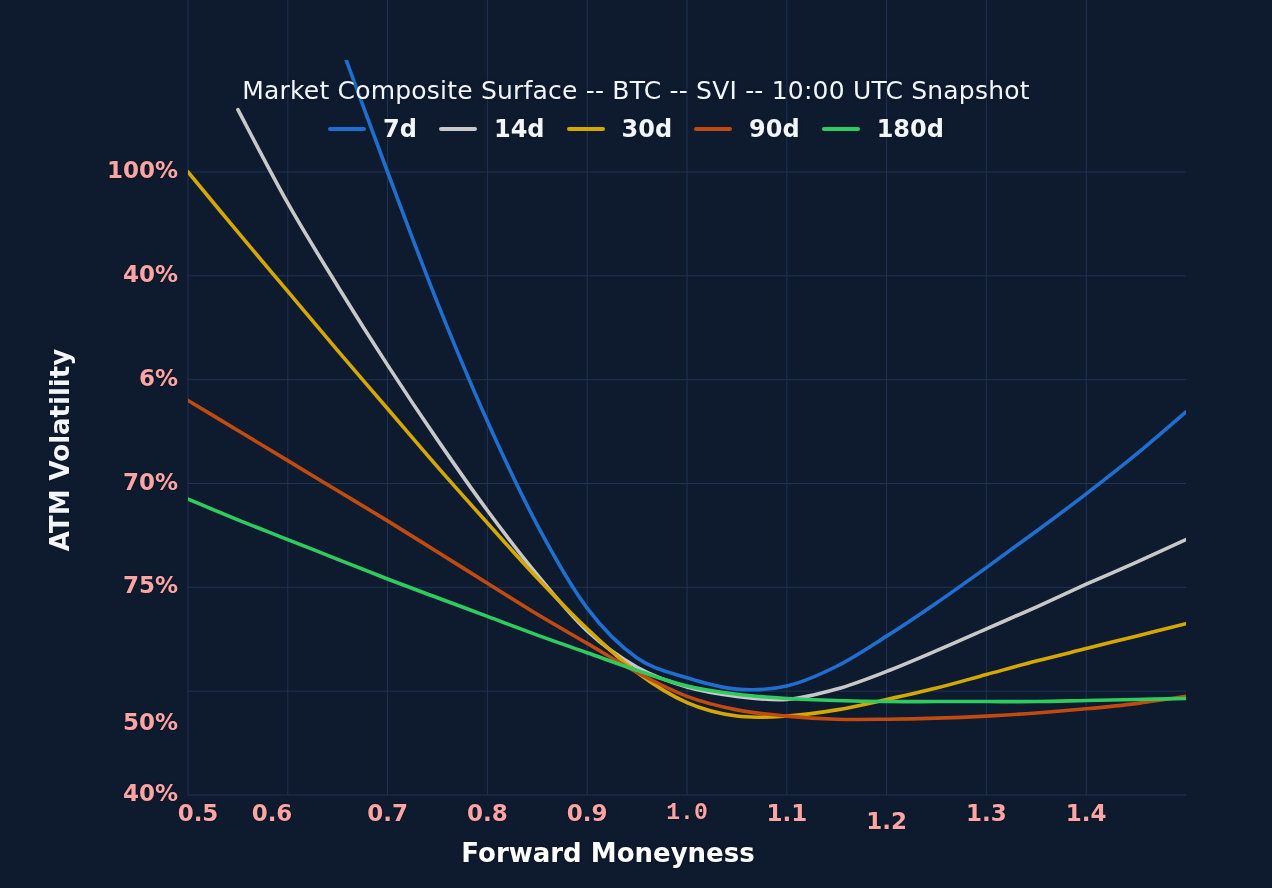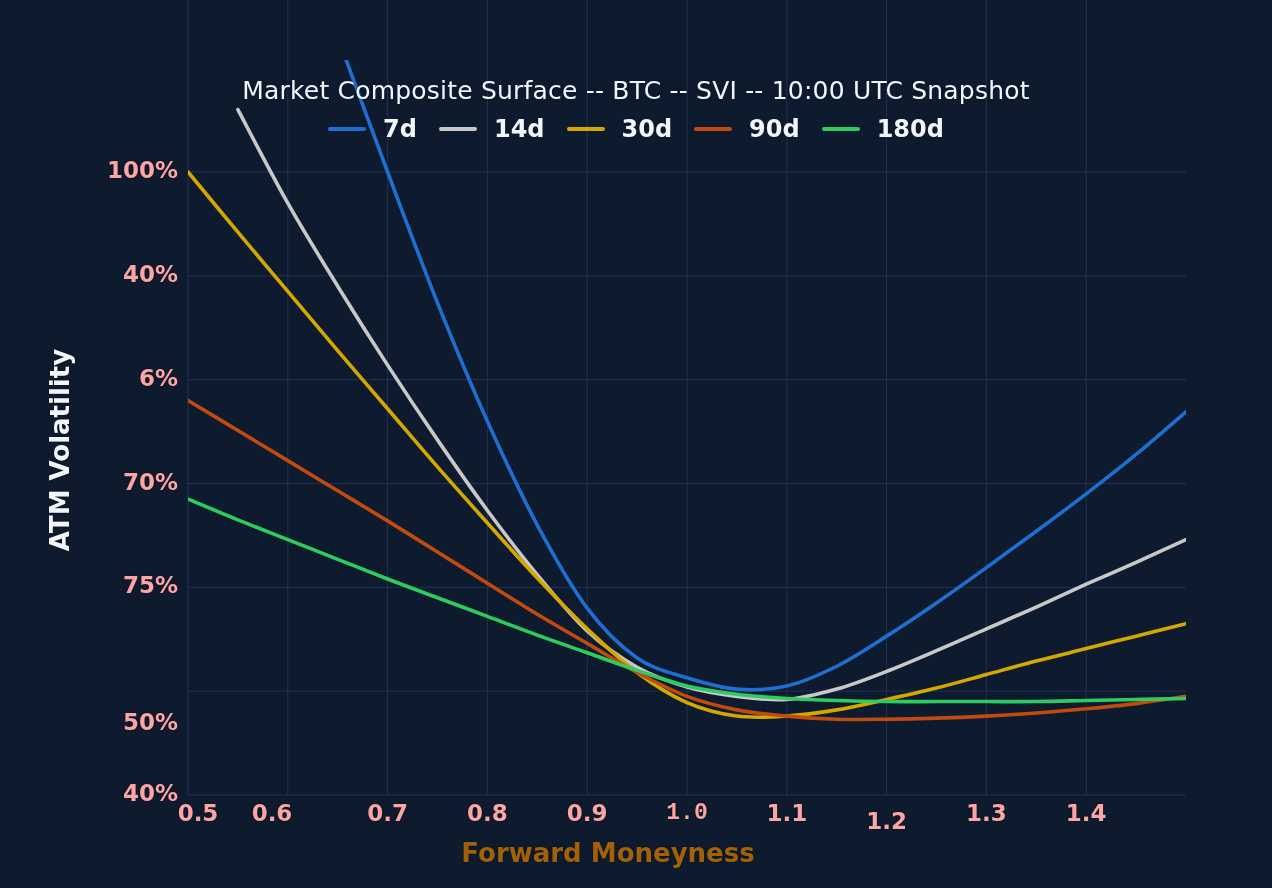--- a/index.html
+++ b/index.html
@@ -78,21 +78,21 @@
     font-size: 24px;
     font-weight: bold;
     text-shadow: 0 0 3px rgba(14,26,46,0.9);
   }
   #xlabel {
     position: absolute;
     left: 0;
     top: 838px;
     width: 1216px;
     text-align: center;
-    color: #a16207;
+    color: #ffffff;
     font-size: 26px;
     font-weight: bold;
     text-shadow: 0 0 2px rgba(0,0,0,0.5);
   }
   #ylabel {
     position: absolute;
     left: -60px;
     top: 435px;
     width: 240px;
     text-align: center;

